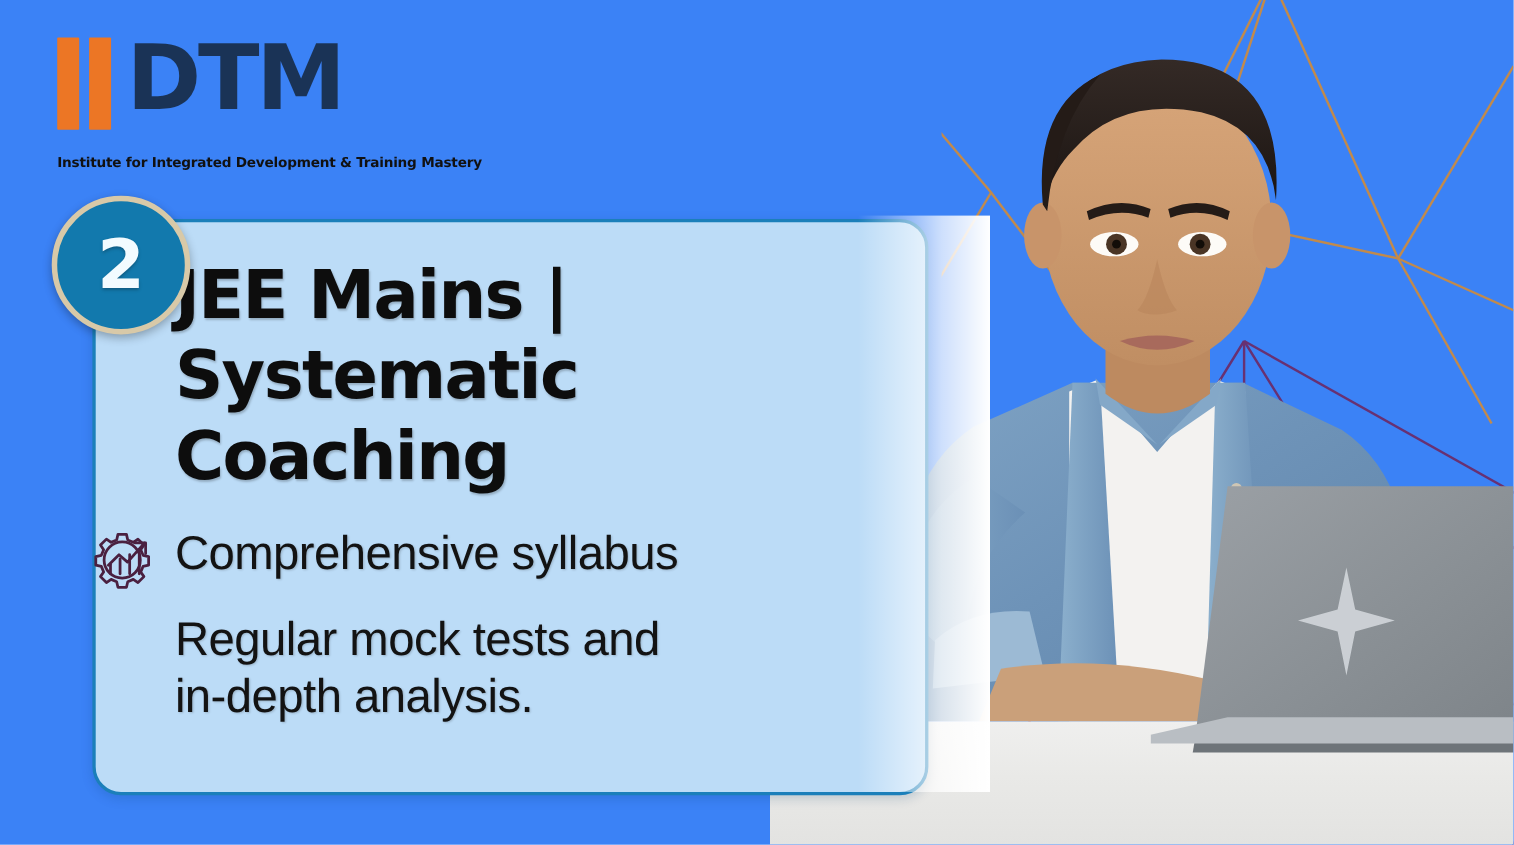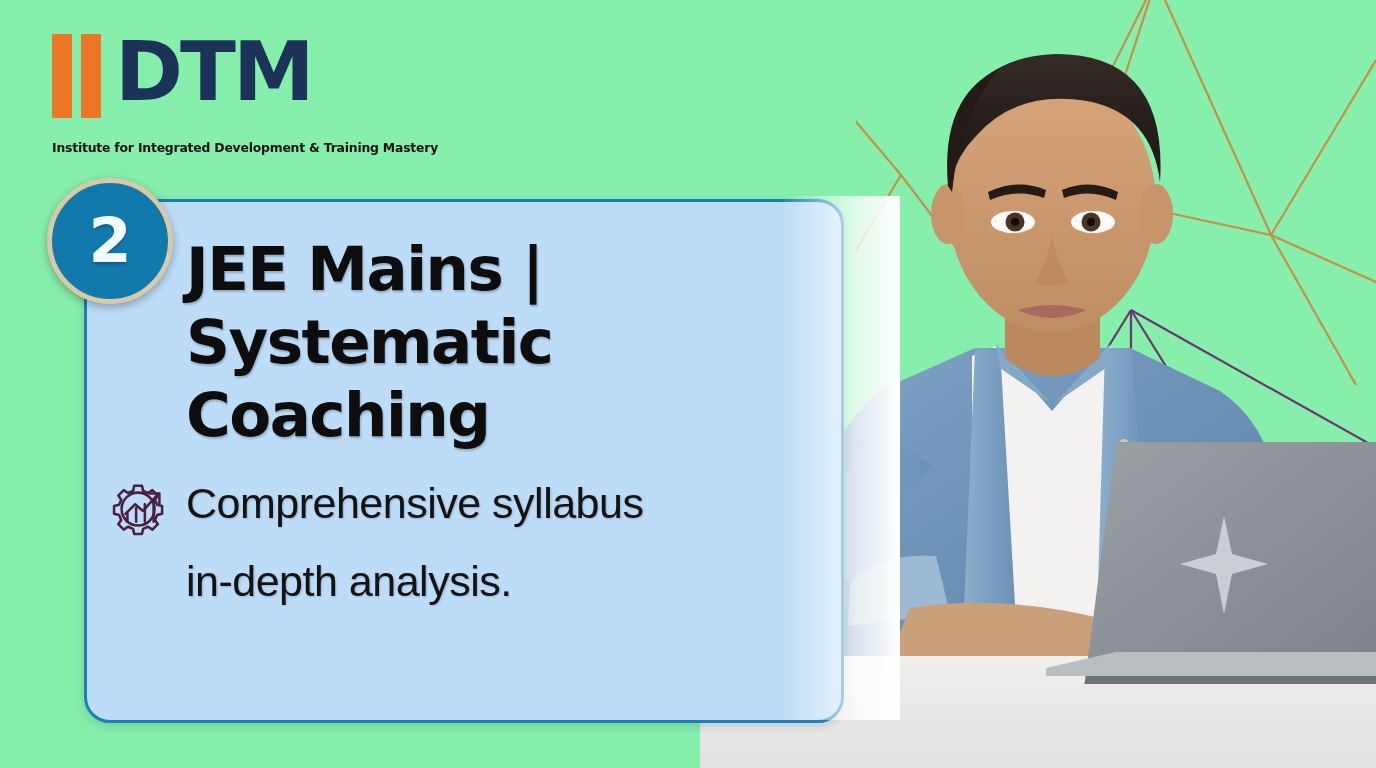--- a/index.html
+++ b/index.html
@@ -2,21 +2,21 @@
 <html><head>
 <meta charset="utf-8">
 <style>
   html,body{margin:0;padding:0;}
   body{
     width:1376px;height:768px;overflow:hidden;
     background:#ffffff;
     font-family:"Liberation Sans", sans-serif;
     position:relative;
   }
-  #stage{position:absolute;inset:0;width:1376px;height:768px;overflow:hidden;background:#86efac;}
+  #stage{position:absolute;inset:0;width:1376px;height:768px;overflow:hidden;background:#3b82f6;}
 
   
   .bg-lines{position:absolute;top:0;right:0;width:520px;height:768px;pointer-events:none;}
 
   
   .logo{position:absolute;left:52px;top:34px;width:330px;}
   .logo-row{display:flex;align-items:flex-start;height:88px;}
   .bar{width:20px;height:84px;background:#ec7625;margin-right:9px;border-radius:1px;}
   .bar.b2{margin-right:14px;}
   .logo-word{
@@ -55,21 +55,21 @@
     display:flex;align-items:center;justify-content:center;
     z-index:5;
   }
   .badge-num{
     font-family:"DejaVu Sans", sans-serif;
     font-weight:bold;font-size:62px;color:#f2fbff;line-height:1;
     text-shadow:0 2px 3px rgba(0,0,0,.25);
   }
 
   
-  .card-body{position:absolute;left:186px;top:232px;width:660px;z-index:4;}
+  .card-body{position:absolute;left:159px;top:232px;width:660px;z-index:4;}
   .title{
     font-family:"DejaVu Sans", sans-serif;
     font-weight:bold;font-size:61px;line-height:73px;
     color:#0d0d0d;letter-spacing:-1.5px;
     text-shadow:1px 2px 2px rgba(0,0,0,.22);
   }
   .para-block{margin-top:26px;position:relative;}
   .para{
     font-size:43px;line-height:52px;color:#131313;
     letter-spacing:-0.5px;
@@ -238,20 +238,21 @@
           <path d="M36,42 L36,24"></path>
           <path d="M45,42 L45,19"></path>
           <path d="M16,34 L26,24 L34,31 L50,13"></path>
           <path d="M41,13 L51,13 L51,23"></path>
         </g>
       </svg>
       <div class="para">Comprehensive syllabus</div>
     </div>
 
     <div class="para-block second">
+      <div class="para">Regular mock tests and</div>
       <div class="para">in-depth analysis.</div>
     </div>
   </div>
 
   <div class="card-fade"></div>
 
   <div class="badge">
     <span class="badge-num">2</span>
   </div>
 

